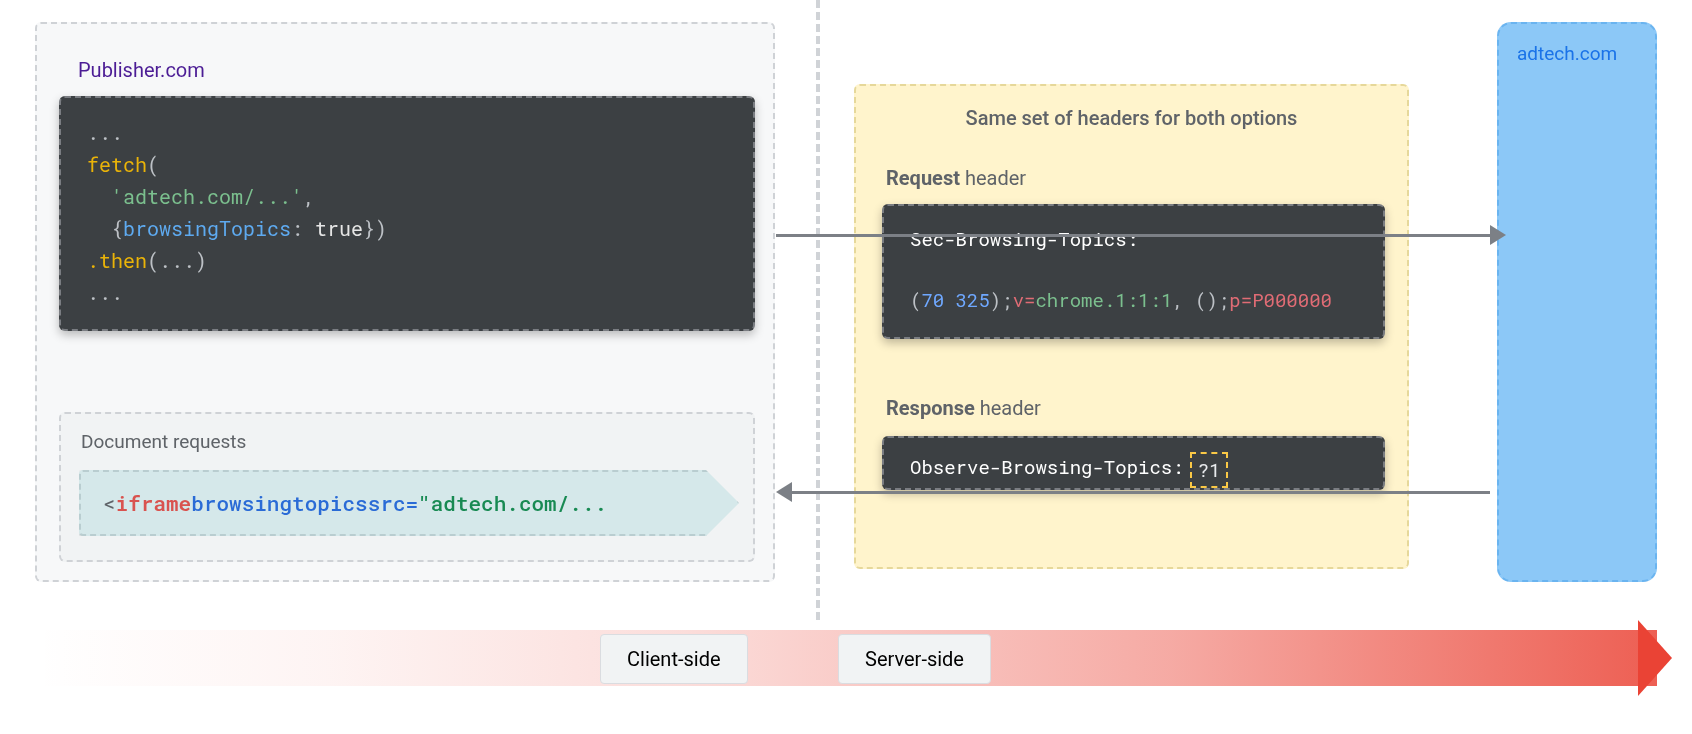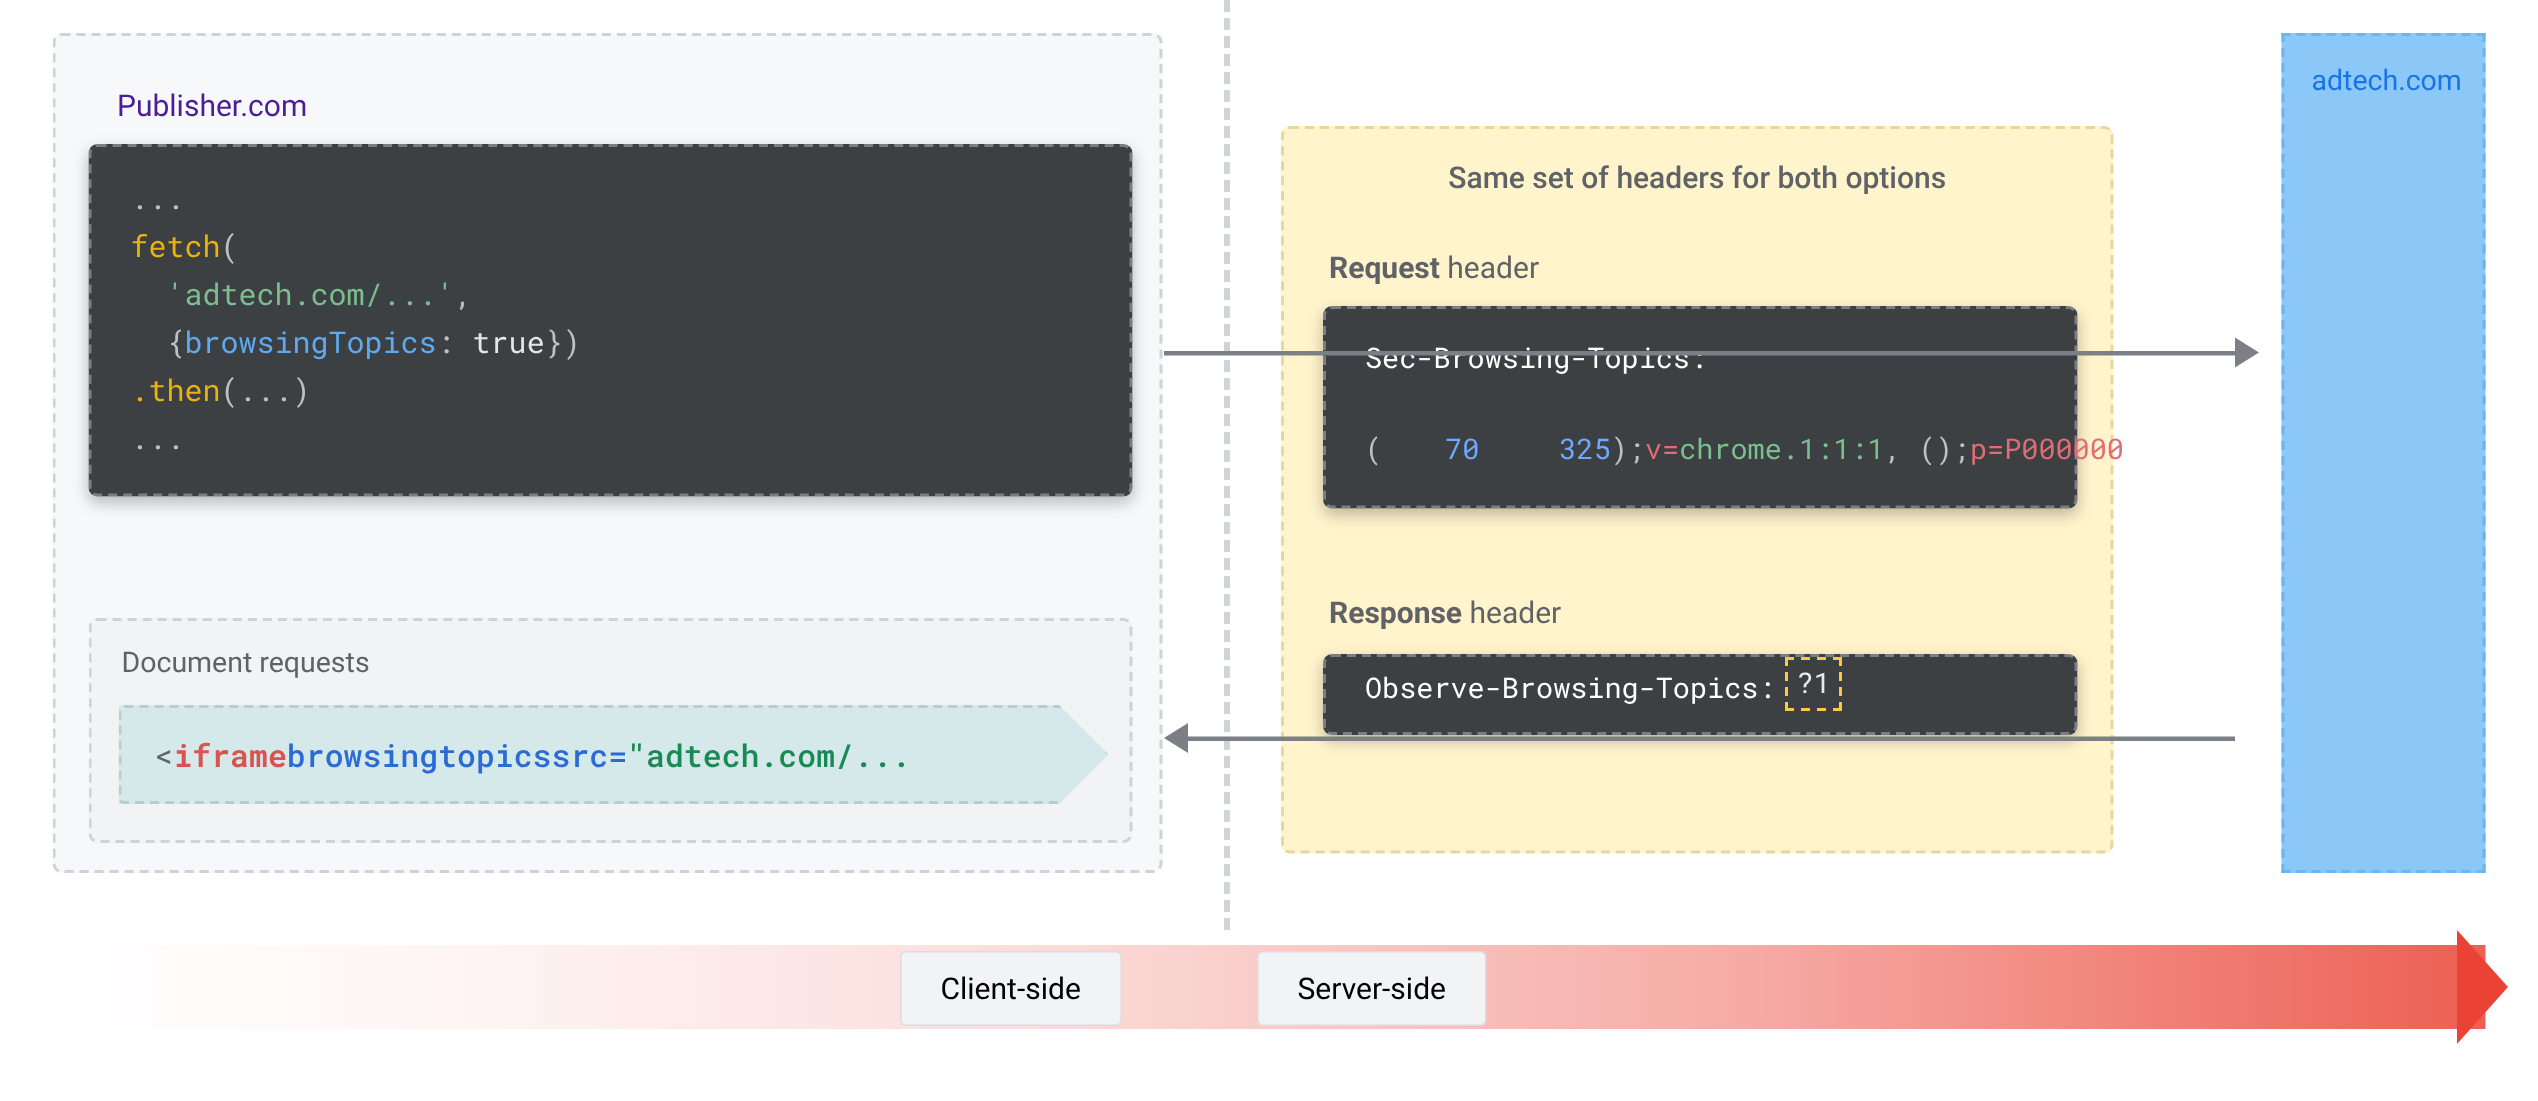--- a/index.html
+++ b/index.html
@@ -90,38 +90,38 @@
   #req-label { left:30px; top:80px; }
   #res-label { left:30px; top:310px; }
   #code-req {
     position:absolute; left:26px; top:118px;
     width:503px; height:135px; font-size:19px;
   }
   #code-res {
     position:absolute; left:26px; top:350px;
     width:503px; height:54px; font-size:19px;
     padding-top:14px; padding-bottom:14px;
-    display:flex; align-items:flex-end;
+    display:flex; align-items:flex-start;
   }
   #resp-val-box {
     display:inline-block;
     border:2px dashed #f9c846;
     padding: 1px 6px;
     margin-left:6px;
     color:#e8eaed;
   }
 
   
   #adtech-panel {
     position: absolute;
     right: 35px; top: 22px;
-    width: 136px; height: 560px;
+    width: 160px; height: 560px;
     background: #8cc8f7;
     border: 2px dashed #6ab4f0;
-    border-radius: 0;
+    border-radius: 14px;
   }
   #adtech-title {
     position:absolute; left:18px; top:18px;
     font-size:19px; color:#1a73e8;
   }
 
   
   .arrow-line {
     position:absolute; height:3px; background:#7c8086;
   }
@@ -165,21 +165,21 @@
   #client-label { left:600px; }
   #server-label { left:838px; }
 
   
   .c-gray  { color:#bdc1c6; }
   .c-pink  { color:#eab308; }
   .c-green { color:#7bbf8e; }
   .c-blue  { color:#5eaaf0; }
   .c-keyw  { color:#e5e5e5; } 
   .c-yellow{ color:#ffffff; }
-  .c-num   { color:#6fa8ff;margin-left:42px; }
+  .c-num   { color:#6fa8ff; }
   .c-red   { color:#e06c75; }
   .i-red   { color:#d9534f; font-weight:600; }
   .i-blue  { color:#2a6bd6; font-weight:500; }
   .i-green { color:#188a53; font-weight:500; }
   .i-gray  { color:#5f6368; }
 </style>
 </head>
 <body>
 
 <div id="publisher-panel">

